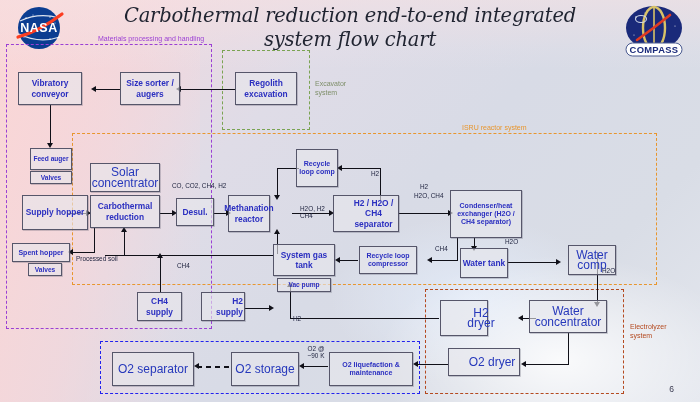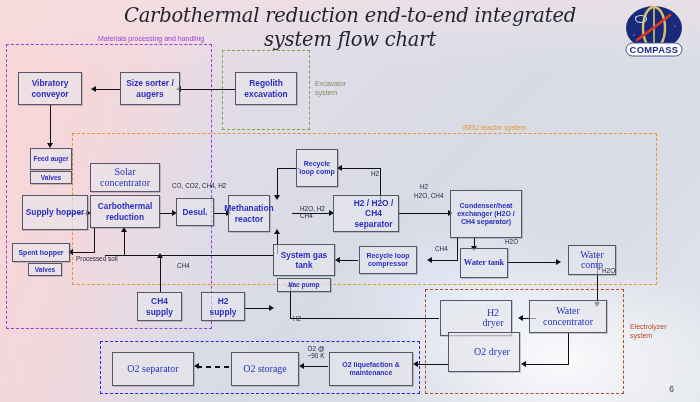--- a/index.html
+++ b/index.html
@@ -69,21 +69,21 @@
     font-size:8.4px;
     font-weight:bold;
     line-height:10.5px;
     display:flex; align-items:center; justify-content:center;
     text-align:center;
     padding:1px;
     box-shadow:0.8px 0.8px 0 rgba(90,90,105,0.35);
   }
   .box.small { font-size:7px; line-height:8px; font-weight:bold; }
   .box.tiny  { font-size:6.6px; line-height:7.6px; font-weight:bold; }
-  .box.lite  { font-weight:normal; font-size:10px; color:#2638bb;font-family:Liberation Serif, serif; }
+  .box.lite  { font-weight:normal; font-size:12px; color:#2638bb; }
 
   
   .elabel {
     position:absolute;
     font-size:6.4px;
     line-height:7.4px;
     color:#212540;
     white-space:pre-line;
     font-weight:normal;
   }
@@ -107,20 +107,37 @@
 </style>
 </head>
 <body>
 
 <div id="slide">
   <div id="pinkwash"></div>
   <div id="titlewash"></div>
 
   <div class="title">Carbothermal reduction end-to-end integrated system flow chart</div>
 
+  <div class="nasa-logo">
+    <svg viewBox="0 0 66 48" width="66" height="48">
+      <circle cx="33" cy="24" r="21" fill="#0b3d91"></circle>
+      <path d="M14 17 Q33 8 53 14" stroke="#ffffff" stroke-width="1.1" fill="none" opacity="0.85"></path>
+      <path d="M13 30 Q33 40 54 33" stroke="#ffffff" stroke-width="1.1" fill="none" opacity="0.85"></path>
+      <g fill="#ffffff" opacity="0.9">
+        <circle cx="20" cy="14" r="0.7"></circle>
+          <circle cx="27" cy="11" r="0.6"></circle>
+        <circle cx="44" cy="13" r="0.7"></circle>
+          <circle cx="49" cy="19" r="0.6"></circle>
+        <circle cx="18" cy="33" r="0.6"></circle>
+          <circle cx="44" cy="35" r="0.7"></circle>
+      </g>
+      <path d="M12 33 Q34 27 56 10" stroke="#fc3d21" stroke-width="3.2" fill="none" stroke-linecap="round"></path>
+      <text x="33" y="28" font-family="'Liberation Sans',sans-serif" font-size="12.5" font-weight="bold" fill="#ffffff" text-anchor="middle" letter-spacing="0.5">NASA</text>
+    </svg>
+  </div>
 
   <div class="compass-logo">
     <svg viewBox="0 0 80 56" width="80" height="56">
       <ellipse cx="40" cy="24" rx="28" ry="22" fill="#1a2a7a"></ellipse>
       <g fill="#ffffff" opacity="0.85">
         <circle cx="22" cy="13" r="0.8"></circle>
           <circle cx="31" cy="9" r="0.6"></circle>
         <circle cx="55" cy="12" r="0.7"></circle>
           <circle cx="61" cy="22" r="0.6"></circle>
         <circle cx="20" cy="31" r="0.6"></circle>
@@ -250,29 +267,29 @@
   <div class="box" style="left:90px; top:195px; width:70px; height:33px;">Carbothermal reduction</div>
   <div class="box" style="left:176px; top:198px; width:38px; height:28px;">Desul.</div>
   <div class="box" style="left:228px; top:195px; width:42px; height:37px;">Methanation reactor</div>
   <div class="box small" style="left:296px; top:149px; width:42px; height:38px;">Recycle loop comp</div>
   <div class="box" style="left:333px; top:195px; width:66px; height:37px;padding-left:16px;">H2 / H2O / CH4 separator</div>
   <div class="box small" style="left:450px; top:190px; width:72px; height:48px;">Condenser/heat exchanger (H2O / CH4 separator)</div>
 
   <div class="box" style="left:273px; top:244px; width:62px; height:32px;">System gas tank</div>
   <div class="box tiny" style="left:277px; top:278px; width:54px; height:14px;">Vac pump</div>
   <div class="box small" style="left:359px; top:246px; width:58px; height:28px;">Recycle loop compressor</div>
-  <div class="box" style="left:460px; top:248px; width:48px; height:30px;font-family:Liberation Serif, serif;">Water tank</div>
+  <div class="box" style="left:460px; top:248px; width:48px; height:30px;">Water tank</div>
   <div class="box lite" style="left:568px; top:245px; width:48px; height:30px;">Water comp</div>
 
   <div class="box" style="left:137px; top:292px; width:45px; height:29px;">CH4 supply</div>
-  <div class="box" style="left:201px; top:292px; width:44px; height:29px;">H2 supply</div>
-
-  <div class="box lite" style="left:440px; top:300px; width:72px; height:36px;padding-left:35px;">H2 dryer</div>
+  <div class="box" style="left:201px; top:292px; width:44px; height:29px;text-align:right;">H2 supply</div>
+
+  <div class="box lite" style="left:440px; top:300px; width:48px; height:36px;padding-left:35px;">H2 dryer</div>
   <div class="box lite" style="left:529px; top:300px; width:78px; height:33px;">Water concentrator</div>
-  <div class="box lite" style="left:448px; top:332px; width:72px; height:40px;padding-left:17px;">O2 dryer</div>
+  <div class="box lite" style="left:448px; top:348px; width:72px; height:28px;padding-left:17px;">O2 dryer</div>
   <div class="box small" style="left:329px; top:352px; width:84px; height:34px;">O2 liquefaction &amp; maintenance</div>
   <div class="box lite" style="left:231px; top:352px; width:68px; height:34px;">O2 storage</div>
   <div class="box lite" style="left:112px; top:352px; width:82px; height:34px;">O2 separator</div>
 
   <div class="elabel" style="left:172px; top:182px;">CO, CO2, CH4, H2</div>
   <div class="elabel" style="left:300px; top:205px;">H2O, H2
 CH4</div>
   <div class="elabel" style="left:371px; top:170px;">H2</div>
   <div class="elabel" style="left:420px; top:183px;">H2</div>
   <div class="elabel" style="left:414px; top:192px;">H2O, CH4</div>

